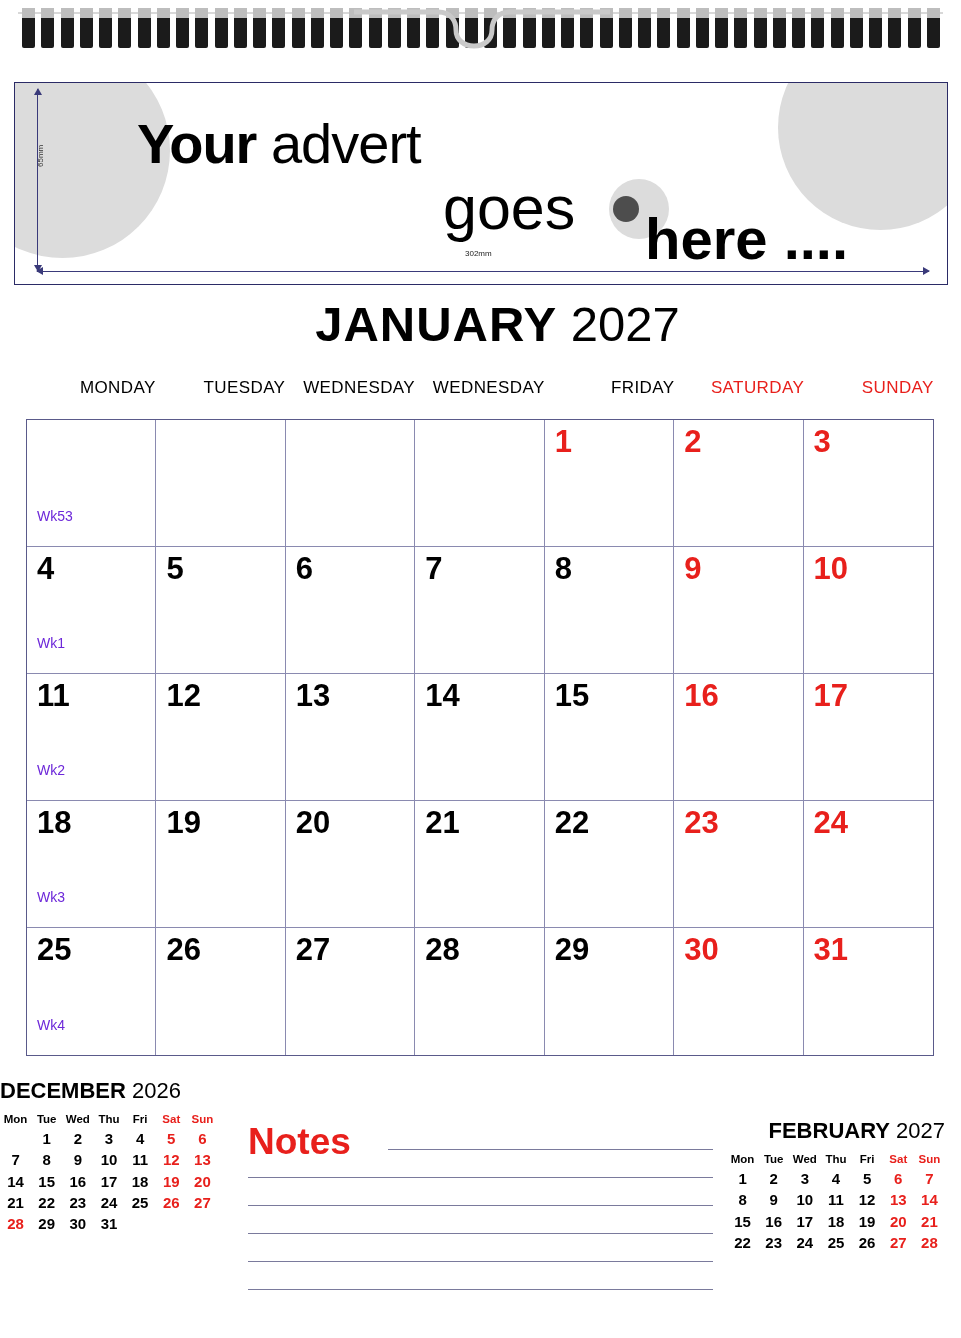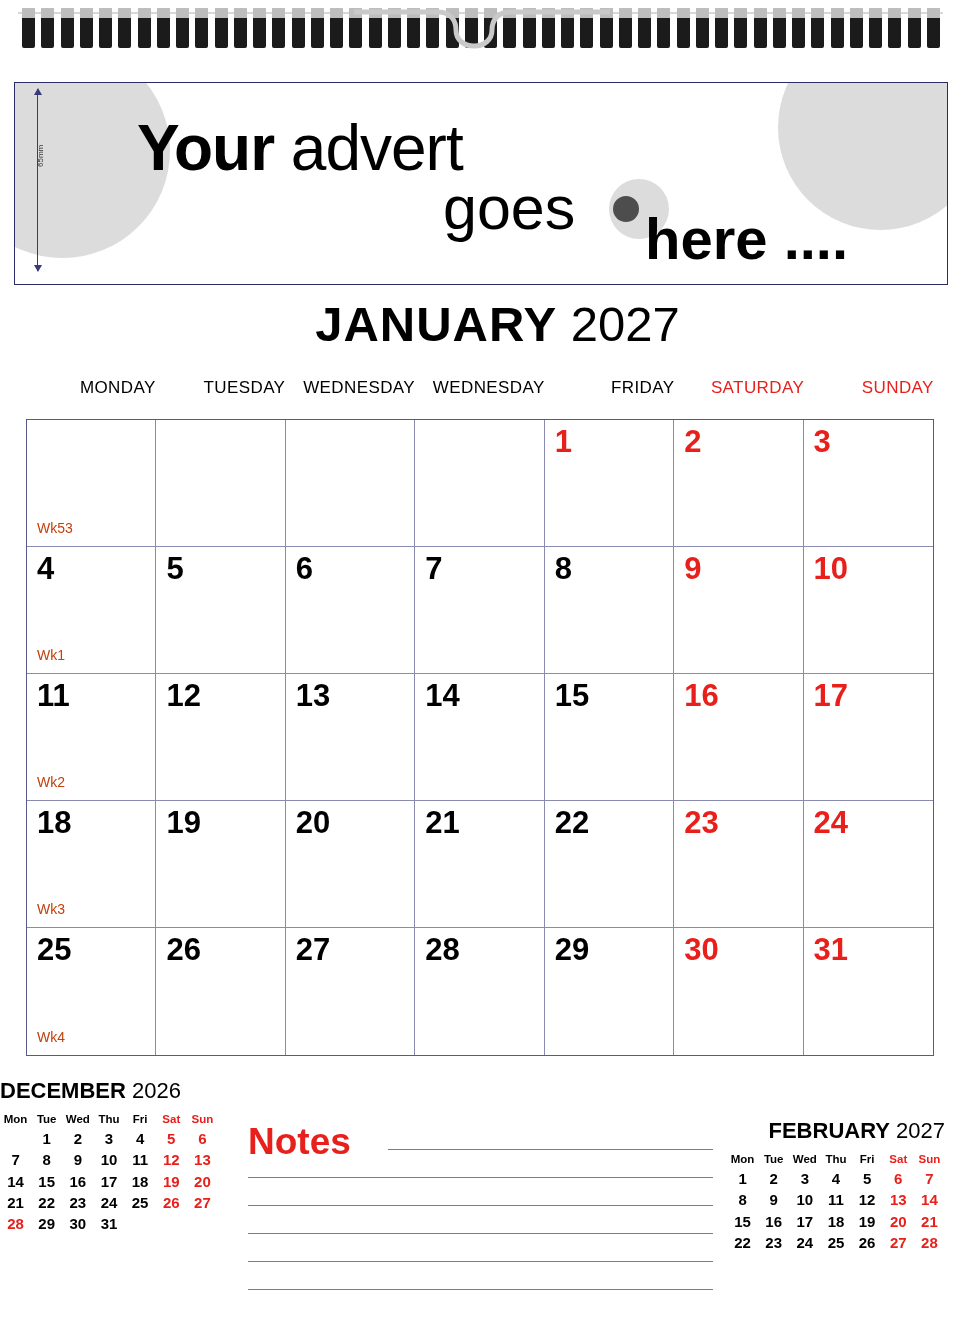--- a/index.html
+++ b/index.html
@@ -84,21 +84,21 @@
     border-radius: 50%;
     background: #4d4d4d;
   }
   .adv-text {
     position: absolute;
     left: 0; top: 0; width: 100%; height: 100%;
   }
   .adv-l1 {
     position: absolute;
     left: 122px; top: 28px;
-    font-size: 64px;
+    font-size: 56px;
     letter-spacing: -1px;
     white-space: nowrap;
   }
   .adv-l1 .bold { font-weight: bold; }
   .adv-l1 .light { font-weight: 300; }
   .adv-l2 {
     position: absolute;
     left: 428px; top: 90px;
     font-size: 61px;
     font-weight: 300;
@@ -203,23 +203,23 @@
   .cell:nth-child(7n) { border-right: none; }
   .grid .cell:nth-child(n+29) { border-bottom: none; }
   .daynum {
     font-size: 31px;
     font-weight: bold;
     line-height: 1;
   }
   .daynum.red { color: #e8201c; }
   .wk {
     position: absolute;
-    left: 10px; bottom: 10px;
+    left: 10px; bottom: 22px;
     font-size: 14px;
-    color: #c2410c;
+    color: #6d28d9;
     margin-top: 16px;
   }
 
   
   .mini {
     position: absolute;
     top: 1078px;
     width: 218px;
   }
   .mini.prev { left: 0; }
@@ -447,20 +447,25 @@
       <span class="bold">Your</span><span class="light"> advert</span>
     </div>
     <div class="adv-l2">goes</div>
     <div class="adv-l3">here ....</div>
   </div>
 
   <div class="dim-v">
     <span class="a-top"></span>
     <span class="a-bot"></span>
     <span class="lbl">65mm</span>
+  </div>
+  <div class="dim-h">
+    <span class="a-l"></span>
+    <span class="a-r"></span>
+    <span class="lbl">302mm</span>
   </div>
 </div>
 
 <div class="month-title">
   <span class="m">JANUARY</span>
   <span class="y">2027</span>
 </div>
 
 <div class="dow-row">
   <div class="dow">MONDAY</div>

